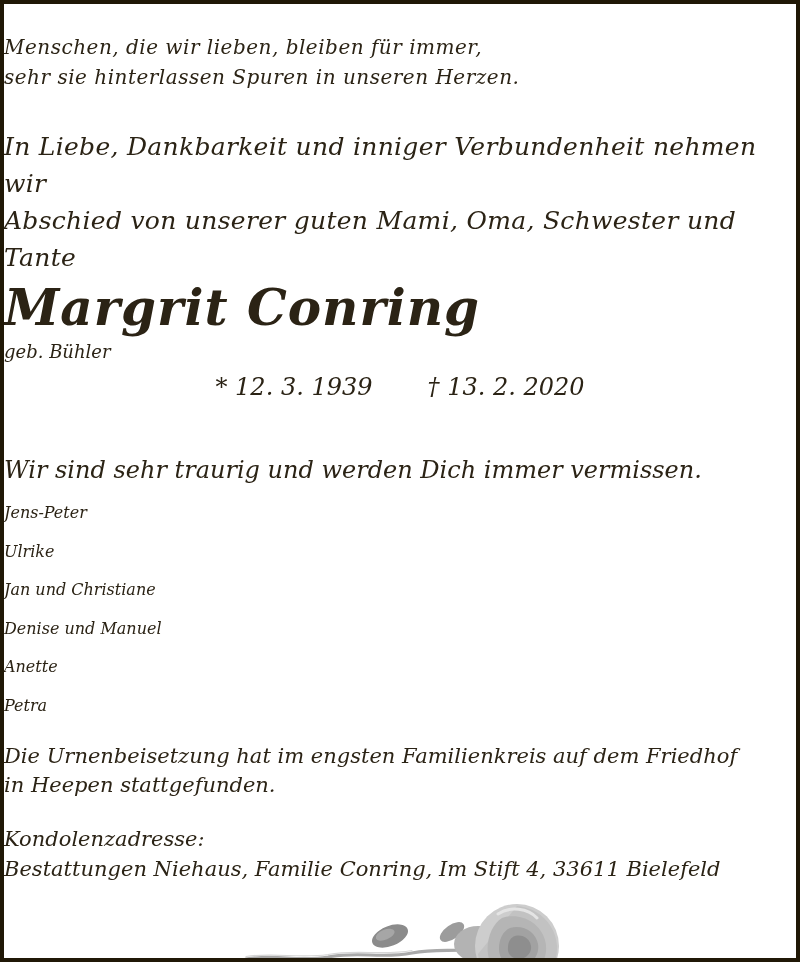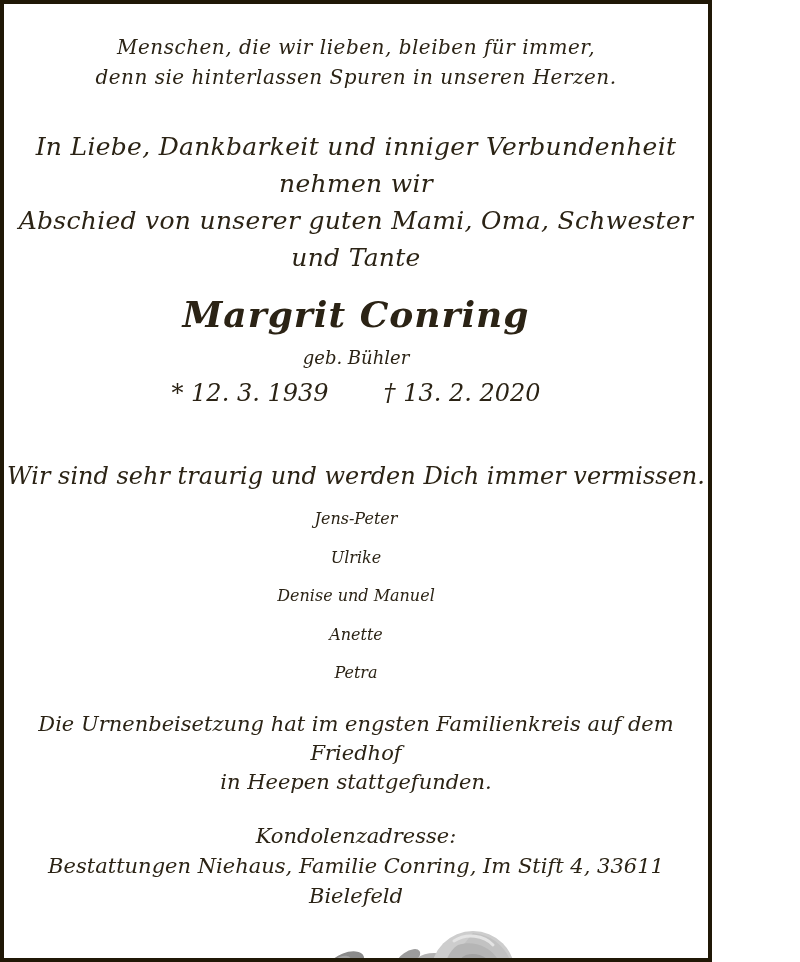--- a/index.html
+++ b/index.html
@@ -2,46 +2,45 @@
 <html><head>
 <meta charset="utf-8">
 <style>
   html, body {
     margin: 0;
     padding: 0;
     background: #ffffff;
   }
   .page {
     position: relative;
-    width: 712px;
+    width: 800px;
     height: 962px;
     box-sizing: border-box;
     background: #ffffff;
     border: 4px solid #201806;
     overflow: hidden;
     font-family: "DejaVu Serif", serif;
     font-style: italic;
     color: #2b2315;
-    text-align: center;
   }
   .epigraph {
     margin-top: 28px;
     font-size: 20px;
     line-height: 30px;
     letter-spacing: 0.5px;
   }
   .intro {
     margin-top: 36px;
     font-size: 25px;
     line-height: 37px;
     letter-spacing: 0.3px;
   }
   .deceased-name {
-    margin-top: 10px;
-    font-size: 36px;
+    margin-top: 4px;
+    font-size: 50px;
     line-height: 56px;
     font-weight: 600;
     letter-spacing: 1px;
   }
   .maiden-name {
     margin-top: 2px;
     font-size: 18px;
     line-height: 28px;
   }
   .dates {
@@ -80,41 +79,42 @@
     justify-content: center;
   }
 </style>
 </head>
 <body>
 
 <div class="page">
 
   <div class="epigraph">
     <div>Menschen, die wir lieben, bleiben für immer,</div>
-    <div>denn sie hinterlassen Spuren in unseren Herzen.</div>
+    <div>sehr sie hinterlassen Spuren in unseren Herzen.</div>
   </div>
 
   <div class="intro">
     <div>In Liebe, Dankbarkeit und inniger Verbundenheit nehmen wir</div>
     <div>Abschied von unserer guten Mami, Oma, Schwester und Tante</div>
   </div>
 
   <div class="deceased-name">Margrit Conring</div>
   <div class="maiden-name">geb. Bühler</div>
 
   <div class="dates">
     <span>* 12. 3. 1939</span>
     <span>† 13. 2. 2020</span>
   </div>
 
   <div class="grief-line">Wir sind sehr traurig und werden Dich immer vermissen.</div>
 
   <ul class="mourners">
     <li>Jens-Peter</li>
     <li>Ulrike</li>
+    <li>Jan und Christiane</li>
     <li>Denise und Manuel</li>
     <li>Anette</li>
     <li>Petra</li>
   </ul>
 
   <div class="burial-notice">
     <div>Die Urnenbeisetzung hat im engsten Familienkreis auf dem Friedhof</div>
     <div>in Heepen stattgefunden.</div>
   </div>
 

